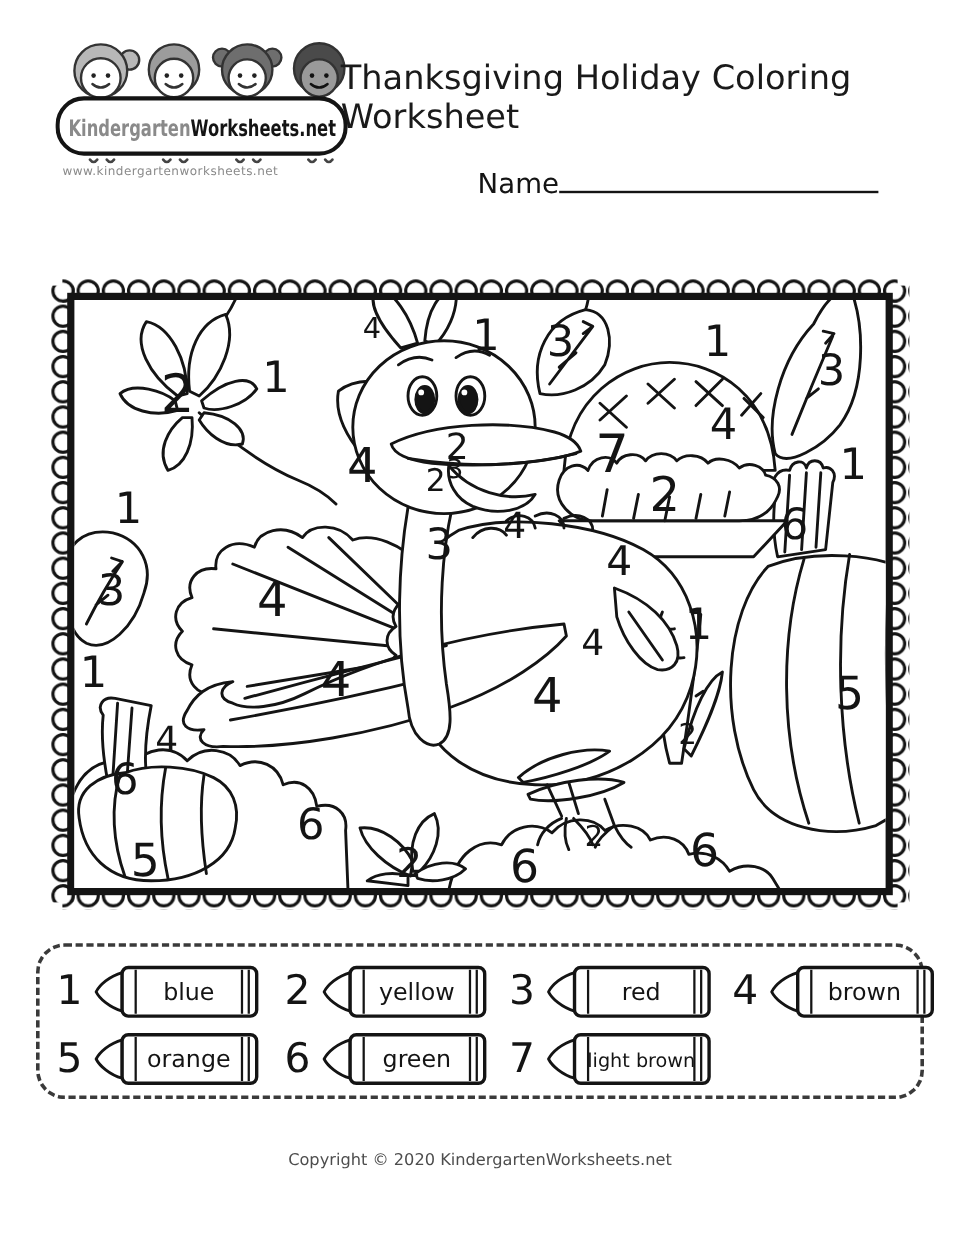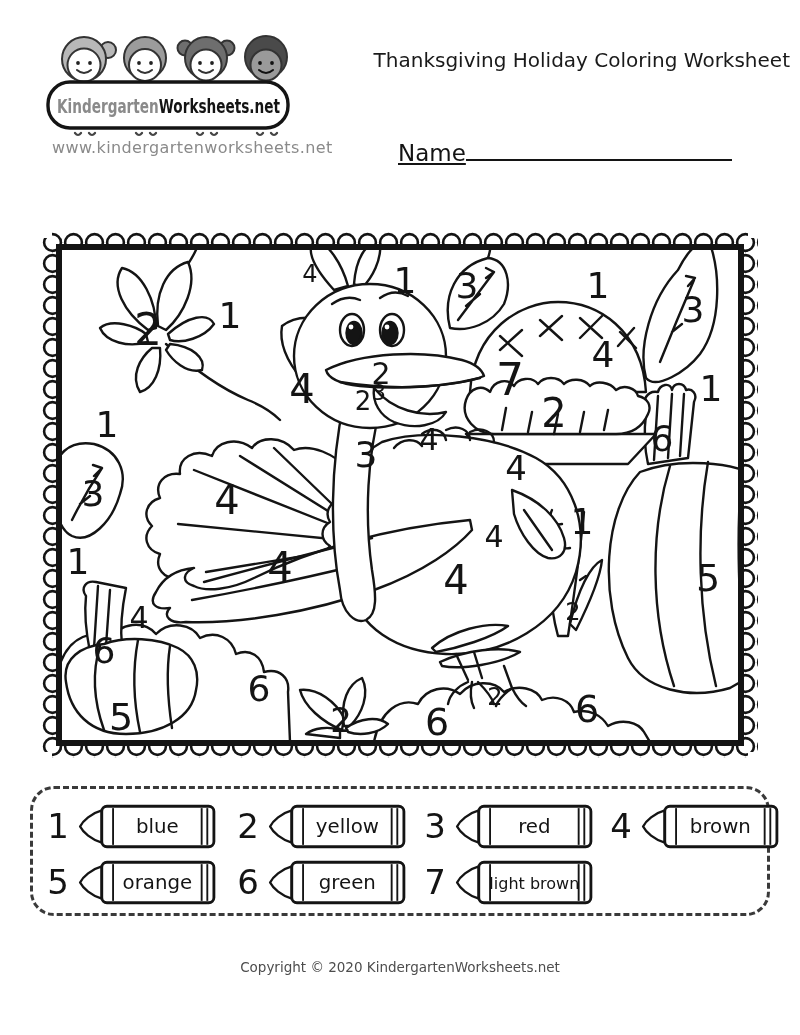--- a/index.html
+++ b/index.html
@@ -1,23 +1,23 @@
 <!DOCTYPE html>
 <html><head>
 <meta charset="utf-8">
 <style>
   * { margin:0; padding:0; box-sizing:border-box; }
   html,body { background:#fff; }
   body { width:800px; height:1035px; position:relative; font-family:"DejaVu Sans",sans-serif; color:#141414; overflow:hidden; }
 
   .logo-svg { position:absolute; left:46px; top:34px; width:246px; height:108px; }
-  .site-url { position:absolute; left:52px; top:138px; font-size:16px; letter-spacing:0.4px; color:#8a8a8a; }
-
-  .title { position:absolute; left:284px; top:48px; width:506px; text-align:right; font-size:20px; color:#1a1a1a; }
-  .name-row { position:absolute; left:398px; top:136px; font-size:23px;text-decoration:underline; }
+  .site-url { position:absolute; left:52px; top:138px; font-size:10px; letter-spacing:0.4px; color:#8a8a8a; }
+
+  .title { position:absolute; left:284px; top:48px; width:506px; text-align:left; font-size:28px; color:#1a1a1a; }
+  .name-row { position:absolute; left:398px; top:136px; font-size:23px; }
   .name-line { display:inline-block; width:266px; height:25px; border-bottom:2.6px solid #141414; }
 
   .coloring-svg { position:absolute; left:42px; top:232px; width:716px; height:526px; }
   .cnum { font-family:"DejaVu Sans",sans-serif; fill:#141414; text-anchor:middle; dominant-baseline:central; }
 
   .key-box { position:absolute; left:30px; top:786px; width:740px; height:130px;
              border:3px dashed #3a3a3a; border-radius:24px; padding:9px 0 0 12px; }
   .key-row { display:grid; grid-template-columns:190px 187px 186px 1fr; align-items:center; height:56px; }
   .key-item { display:flex; align-items:center; gap:5px; }
   .key-num { font-size:34px; width:26px; text-align:center; color:#141414; }

